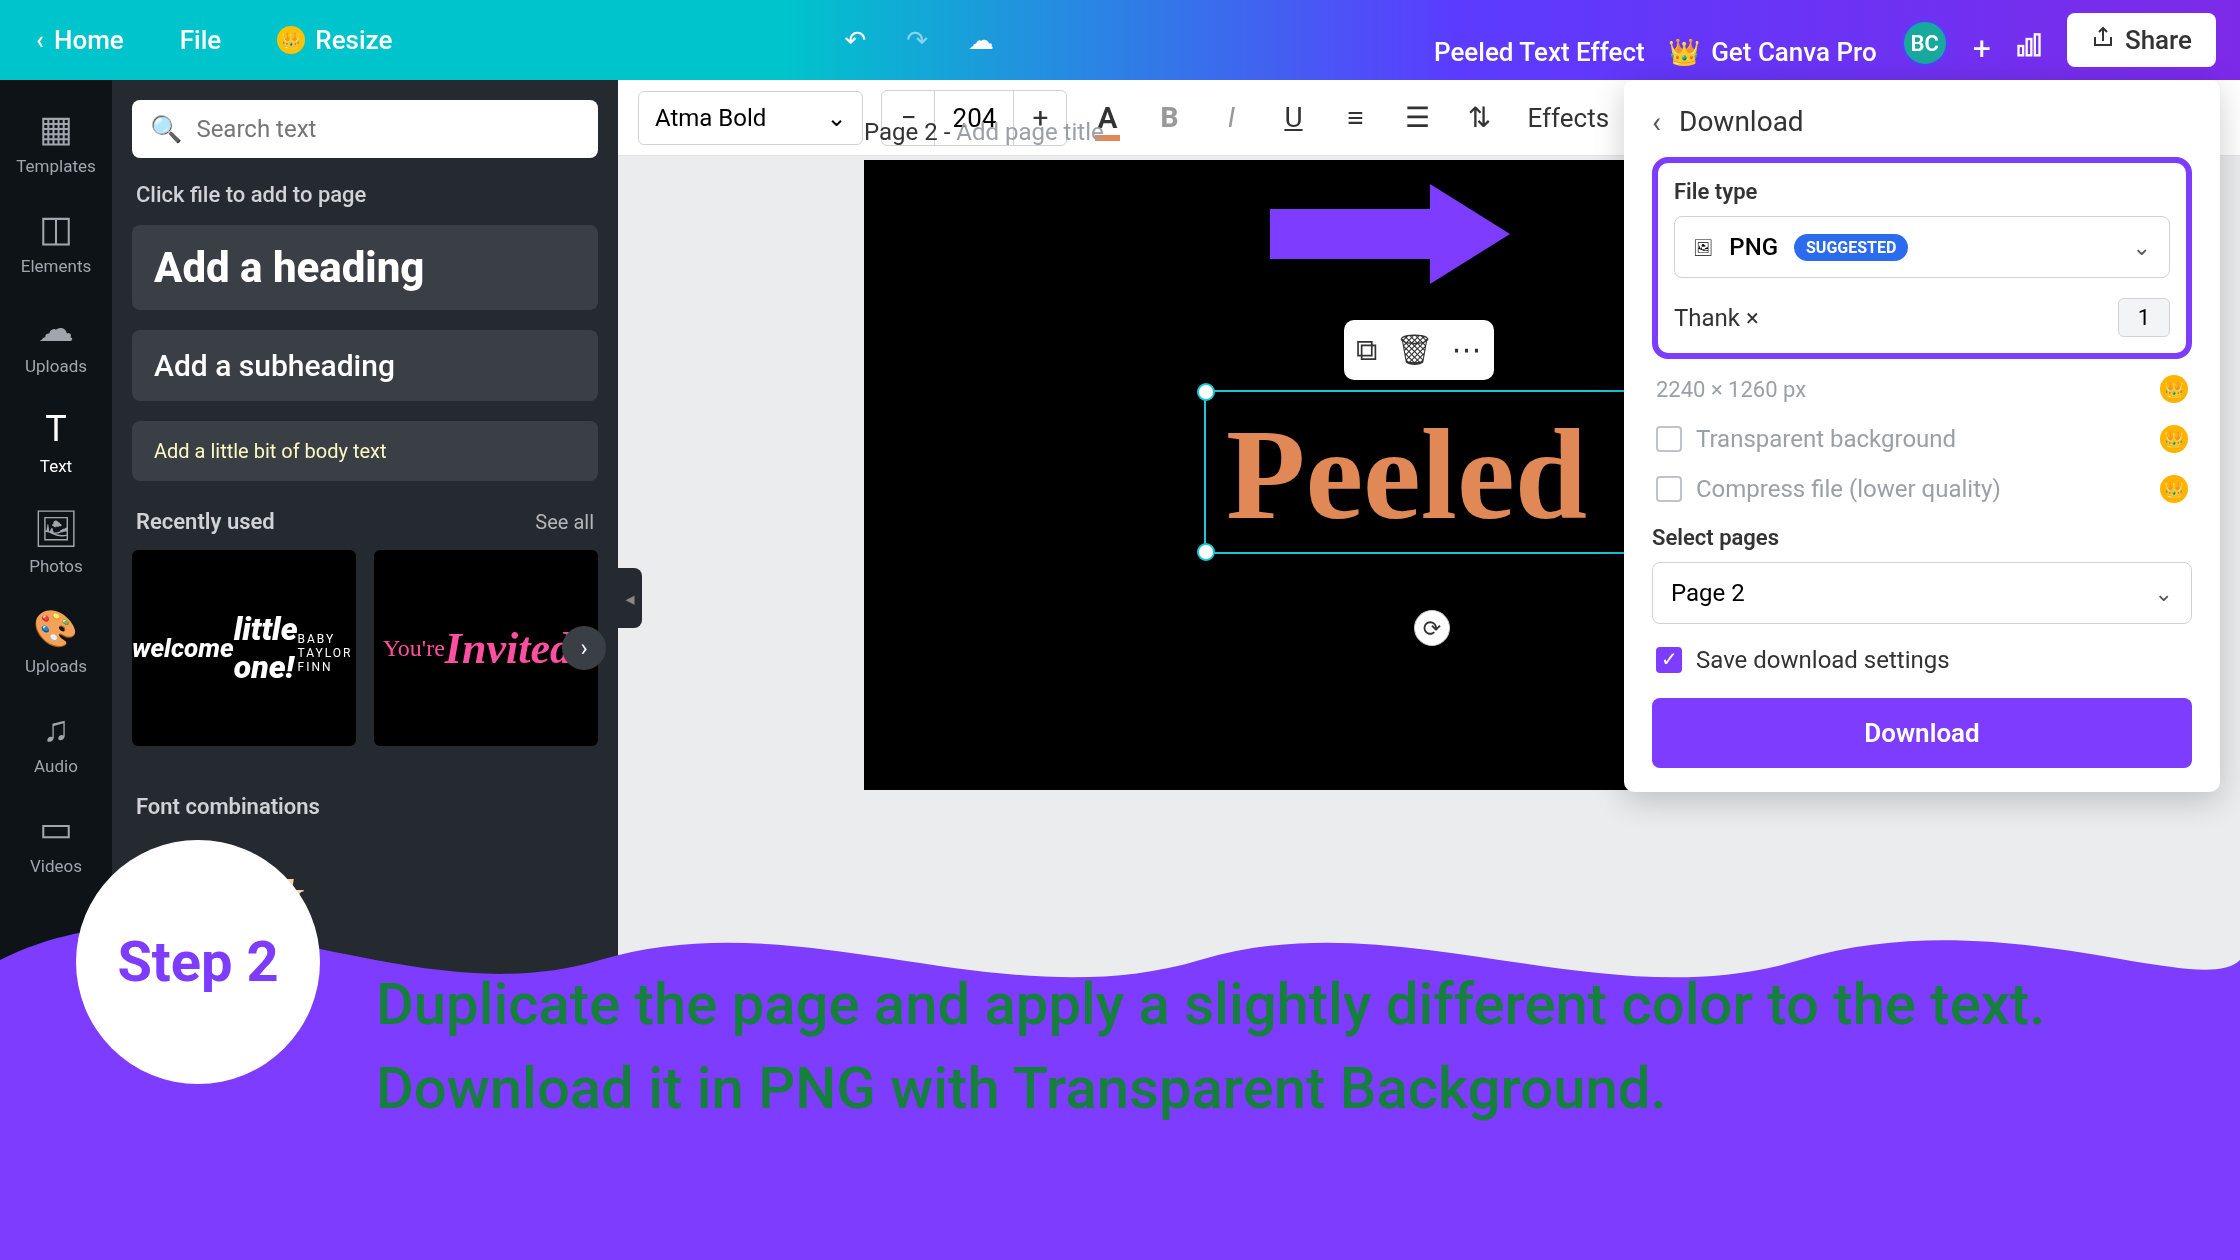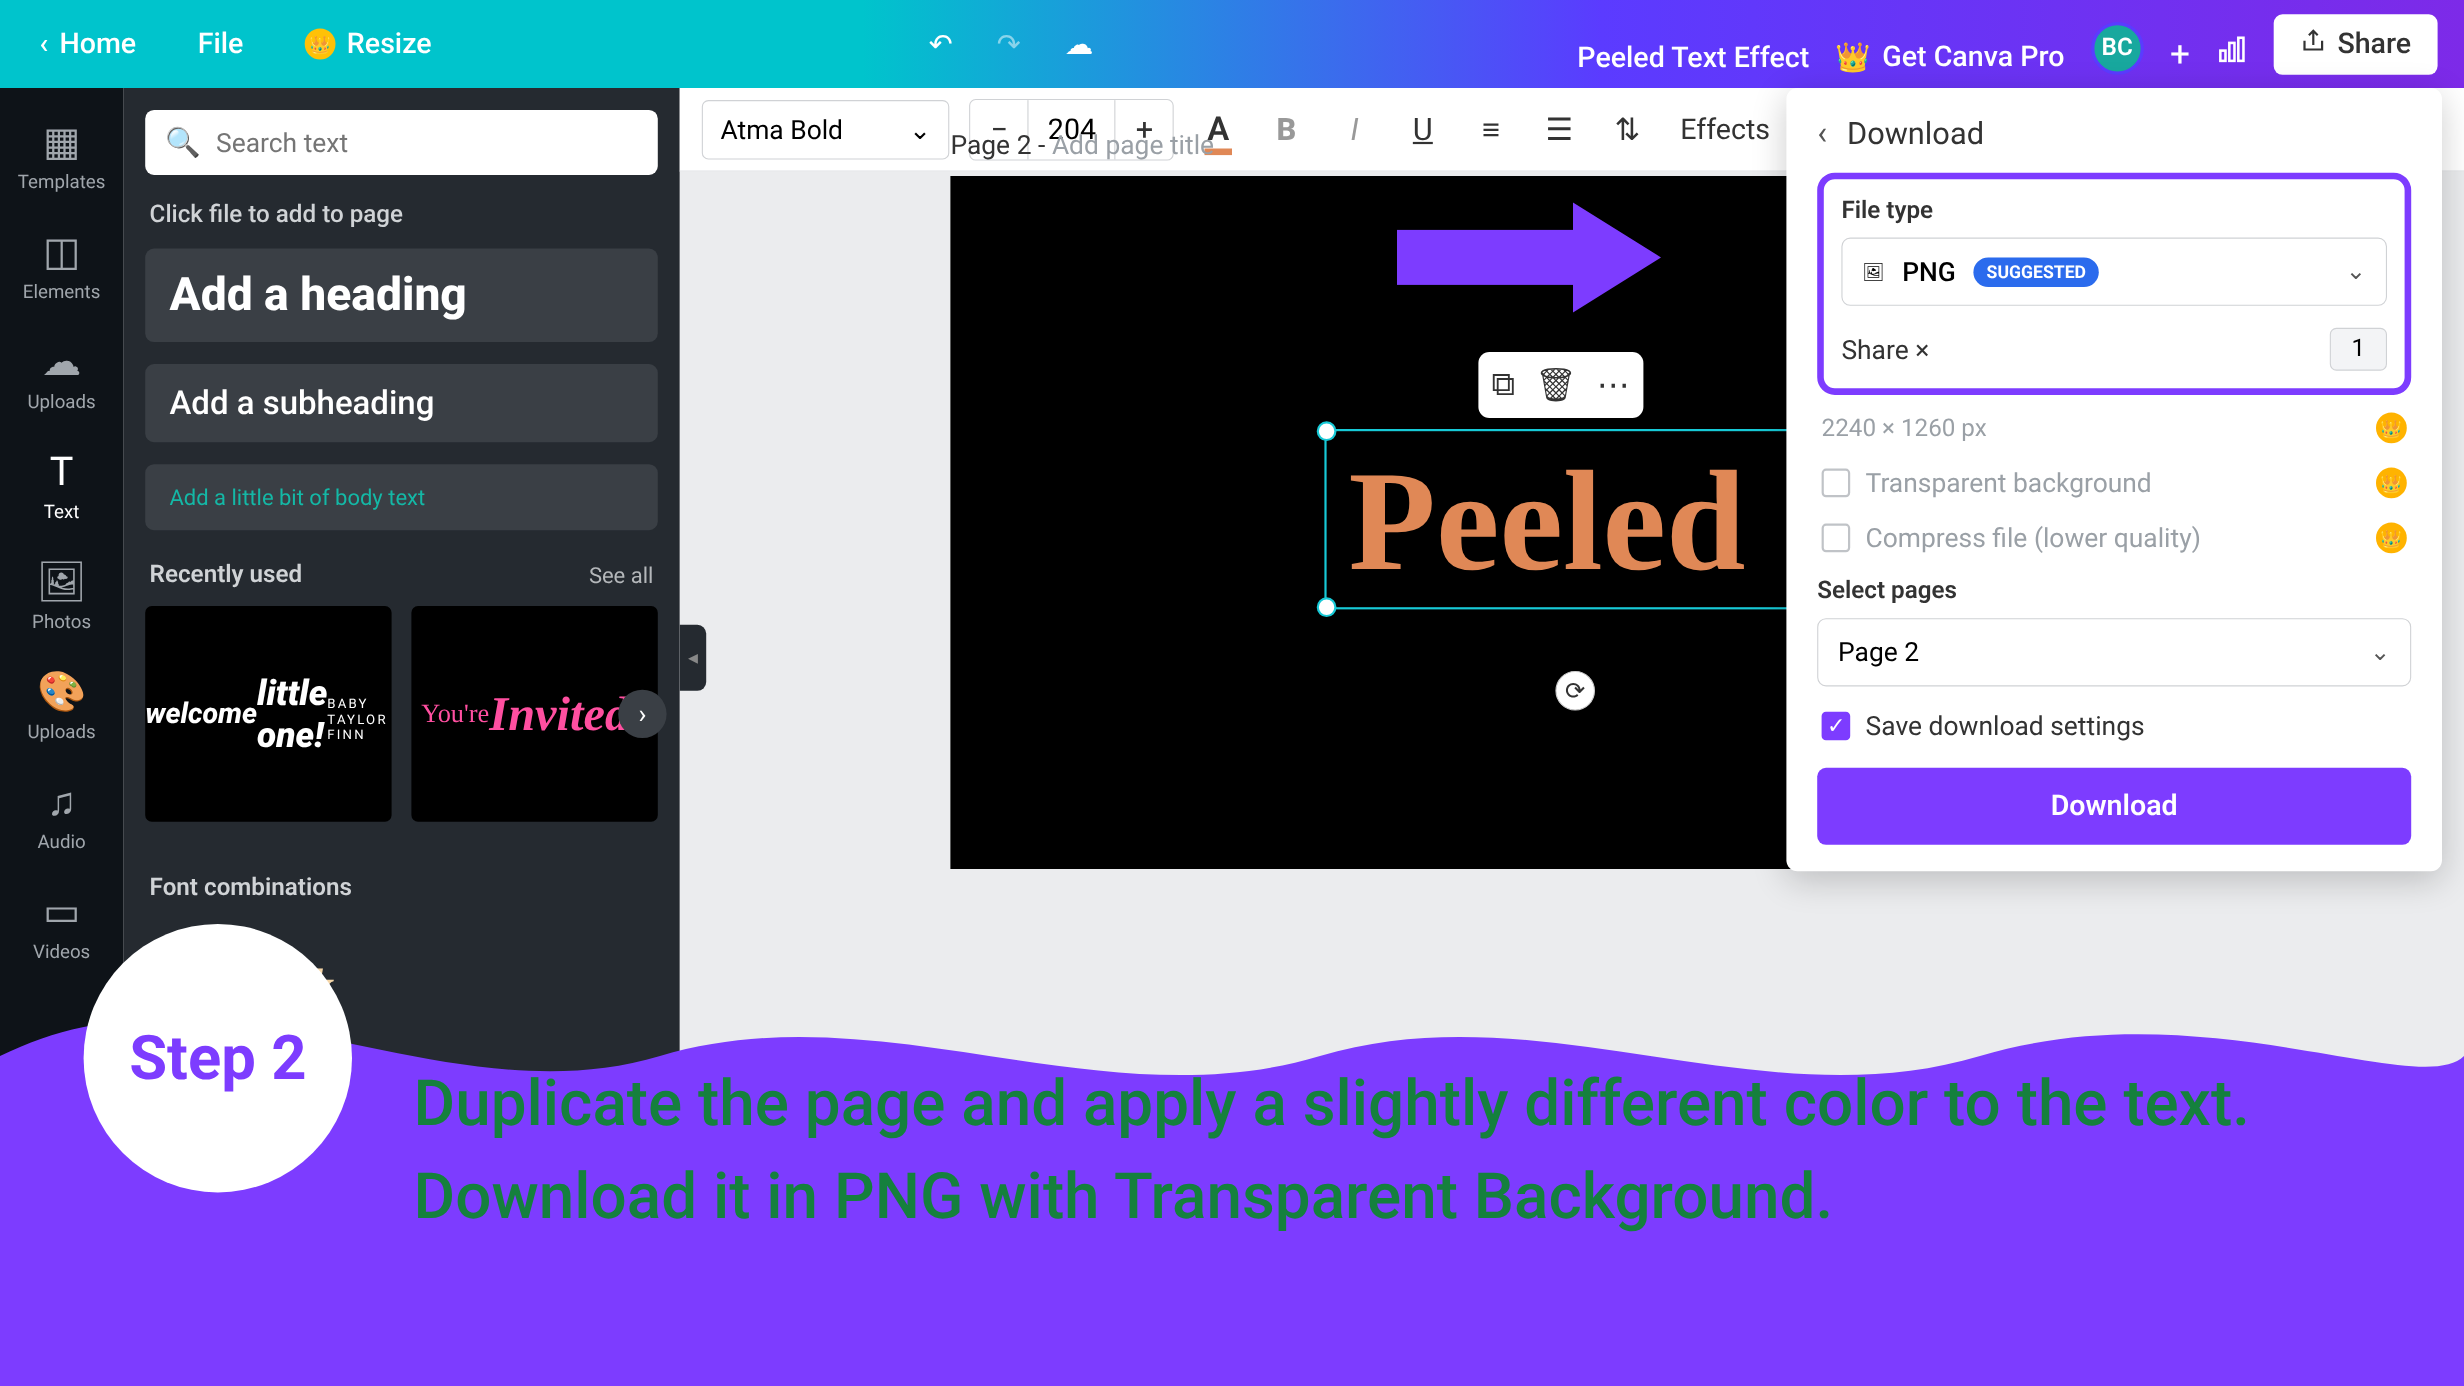--- a/index.html
+++ b/index.html
@@ -24,21 +24,21 @@
 .nav-item.active{color:#fff}
 .nav-icon{font-size:36px}
 .leftpanel{width:506px;background:#252A30;padding:20px;overflow:hidden;position:relative}
 .search-wrap{background:#fff;border-radius:8px;display:flex;align-items:center;padding:14px 18px;gap:14px;margin-bottom:24px}
 .search-wrap input{border:none;outline:none;font-size:24px;flex:1;background:transparent}
 .search-icon{font-size:26px;color:#555}
 .panel-hint{color:#d0d3d6;font-size:22px;font-weight:500;margin:8px 4px 18px}
 .text-btn{background:#3A3F45;border-radius:8px;padding:18px 22px;color:#fff;margin-bottom:20px;cursor:pointer}
 .text-btn.h1{font-size:42px;font-weight:800}
 .text-btn.h2{font-size:30px;font-weight:500}
-.text-btn.body{font-size:20px;color:#14b8a6}
+.text-btn.body{font-size:20px;color:#fef9c3}
 .section-row{display:flex;justify-content:space-between;align-items:center;margin:28px 4px 16px;color:#d0d3d6}
 .section-row .title{font-size:22px;font-weight:600}
 .section-row .seeall{font-size:20px;color:#b4b7ba;cursor:pointer}
 .thumb-row{display:flex;gap:18px;position:relative}
 .thumb{width:224px;height:196px;background:#000;border-radius:6px;display:flex;align-items:center;justify-content:center;color:#fff;position:relative}
 .thumb1 .t1{font-size:26px;font-weight:800;font-style:italic}
 .thumb1 .t2{font-size:32px;font-weight:900;font-style:italic}
 .thumb1 .t3{font-size:12px;letter-spacing:2px;margin-top:10px}
 .thumb2{color:#ff4fa0}
 .thumb2 .t1{font-family:cursive;font-size:24px}
@@ -271,21 +271,21 @@
   </div>
   <div class="highlight-box">
     <div class="field-label">File type</div>
     <div class="file-select">
       <span>🖼</span>
       <span class="fmt">PNG</span>
       <span class="suggested">SUGGESTED</span>
       <span class="chev">⌄</span>
     </div>
     <div class="size-row">
-      <span class="lbl">Share ×</span>
+      <span class="lbl">Thank ×</span>
       <span class="size-input">1</span>
     </div>
   </div>
   <div class="dim-row">
     <span class="dim">2240 × 1260 px</span>
     <span class="gold-dot">👑</span>
   </div>
   <div class="check-row">
     <span class="cb"></span>
     <span>Transparent background</span>

